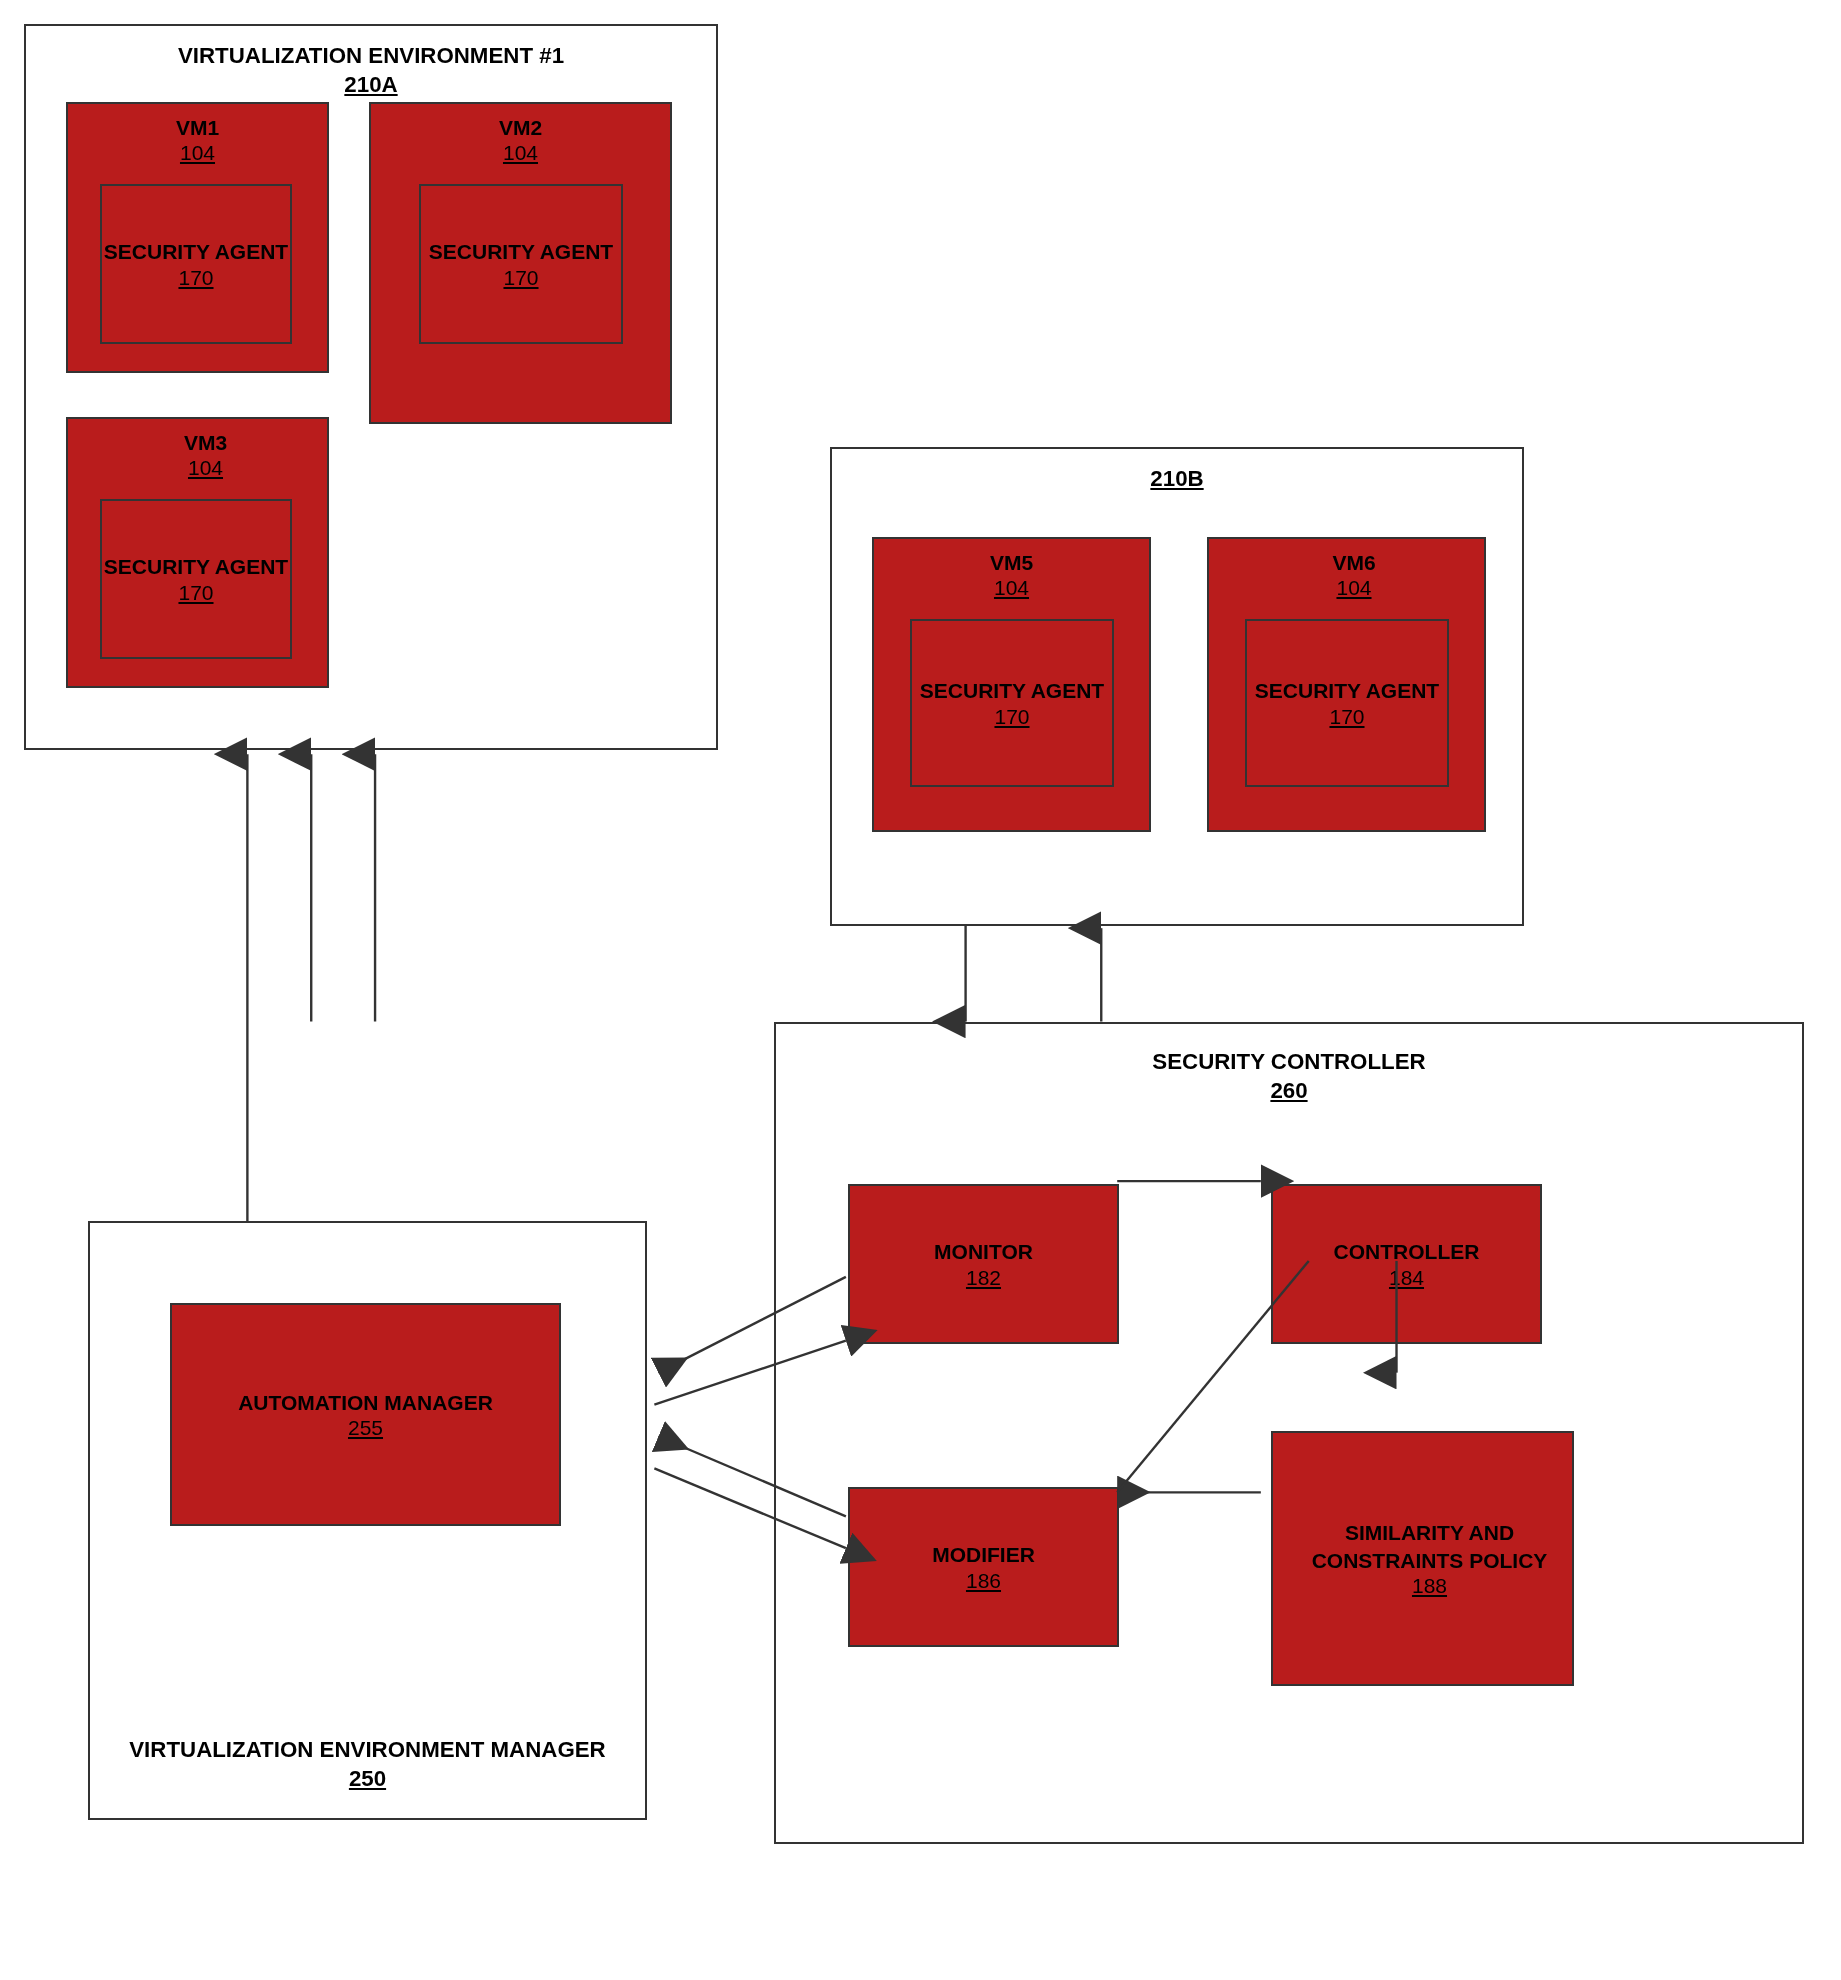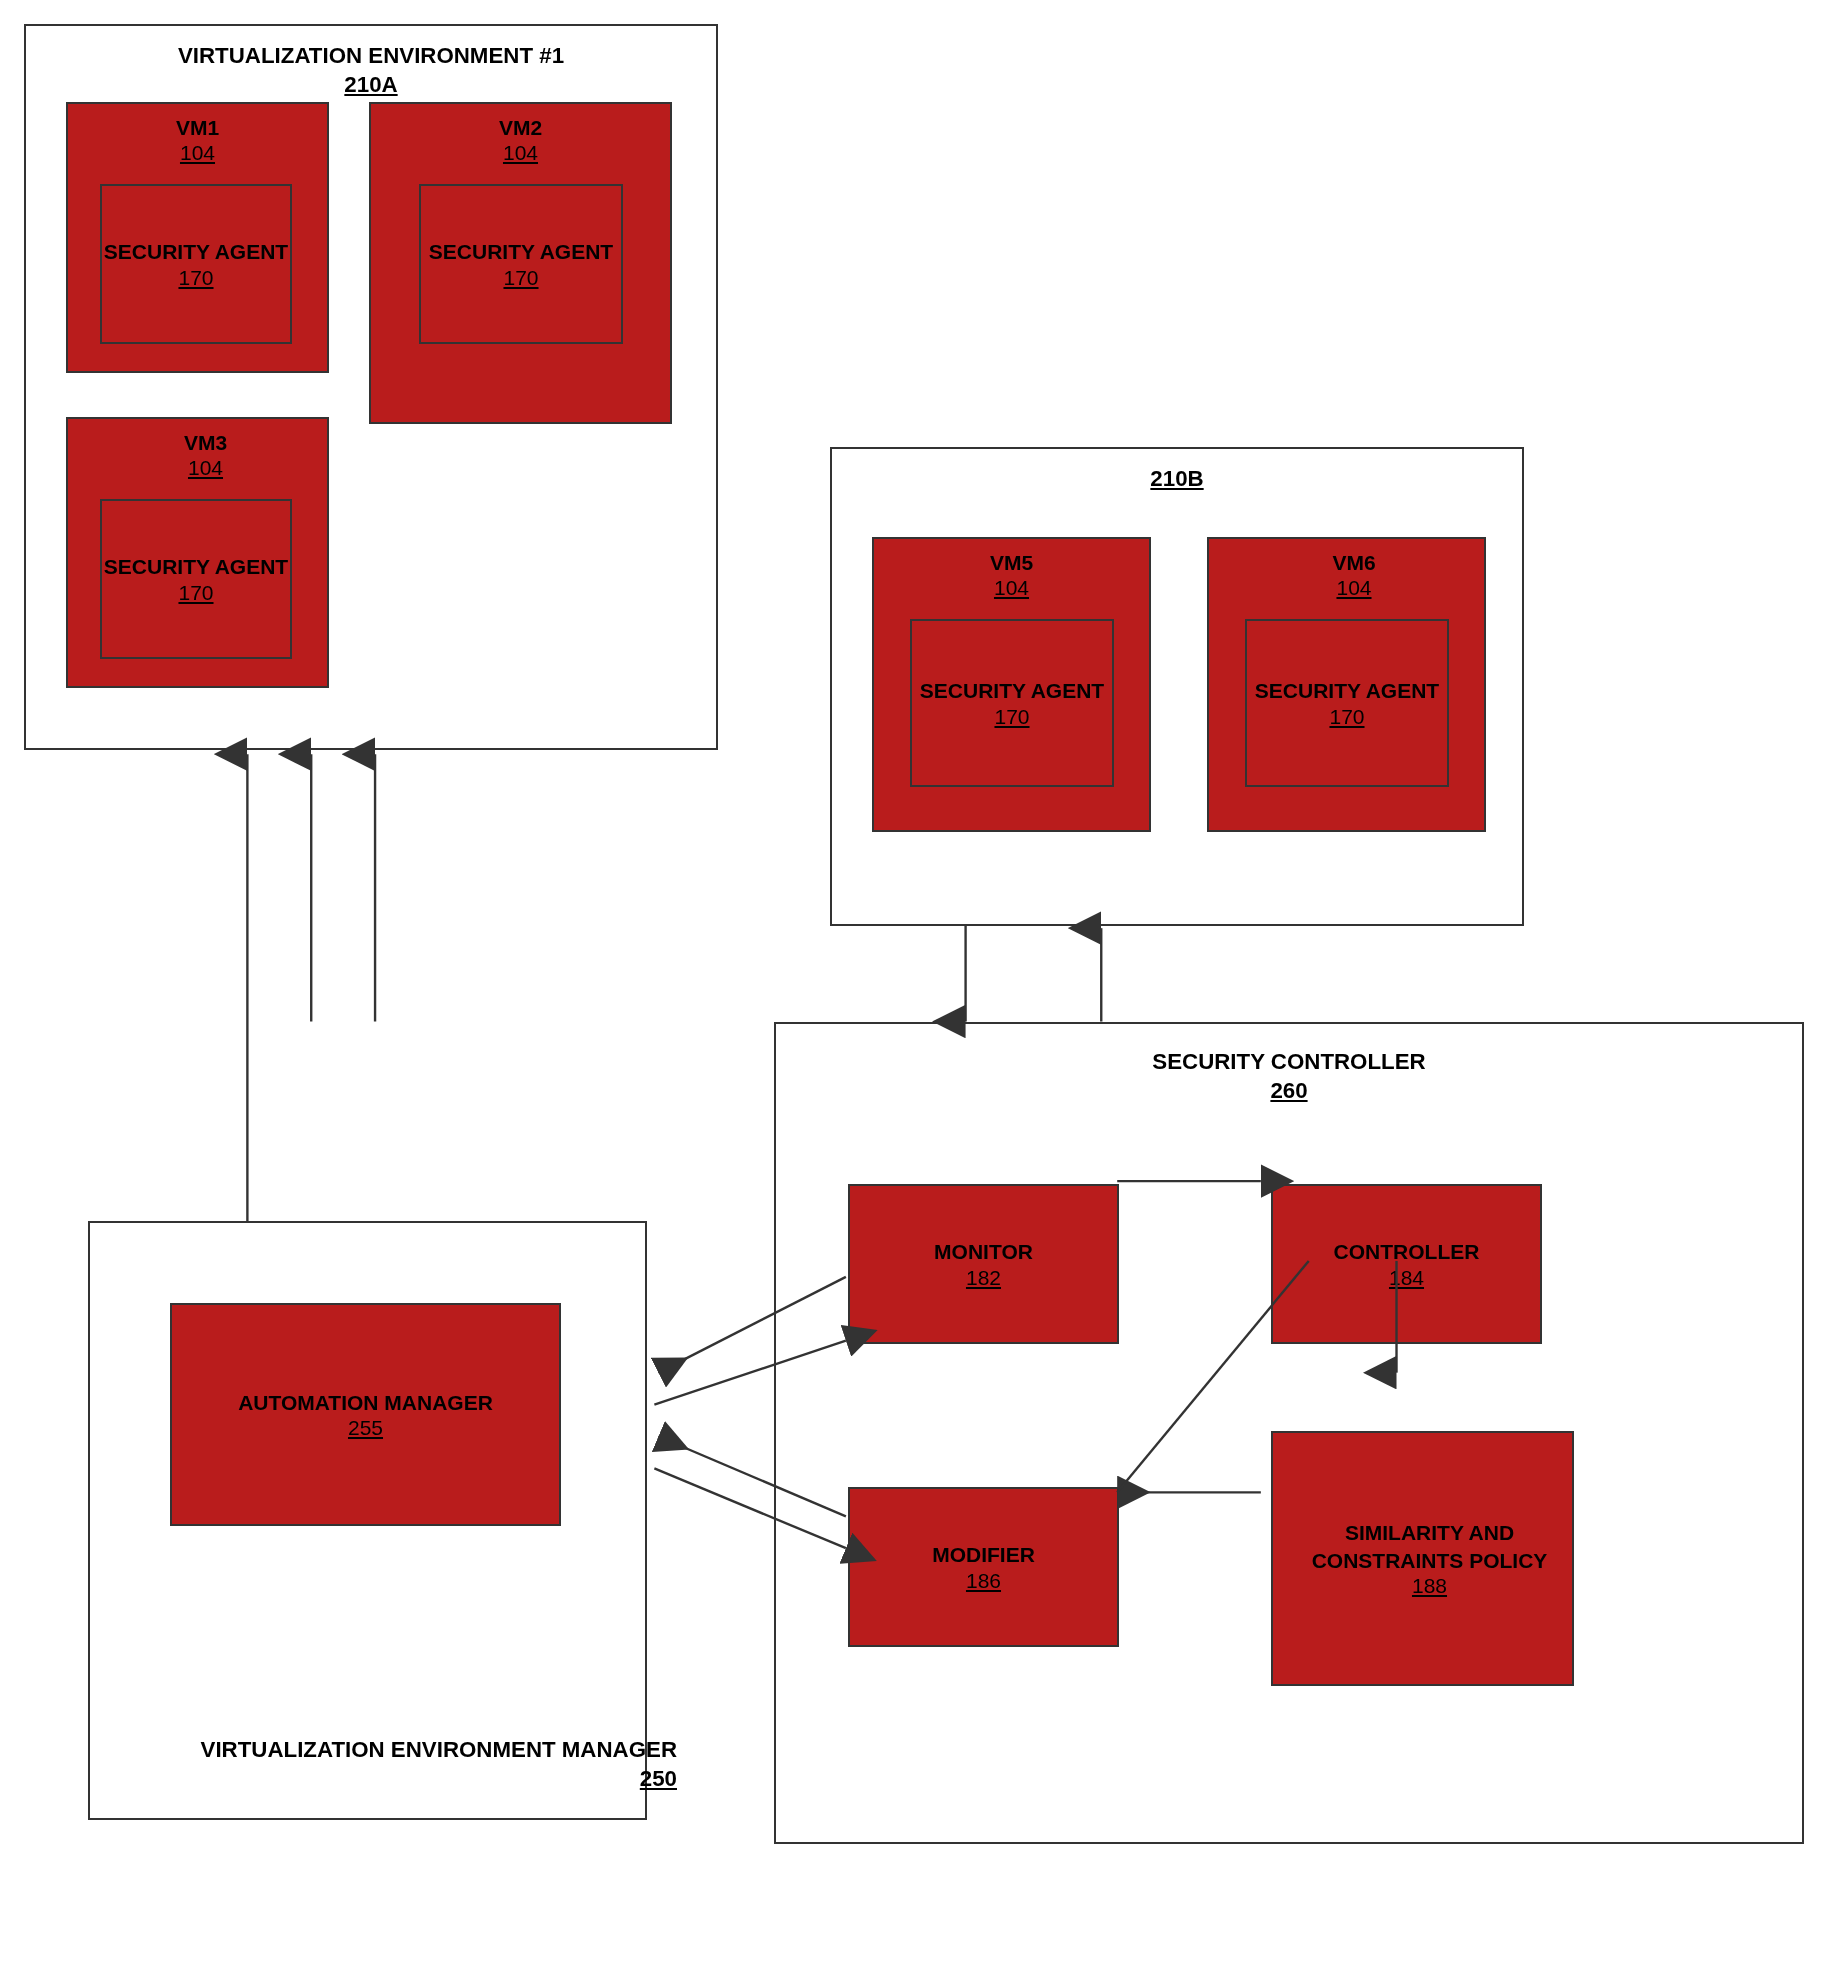--- a/index.html
+++ b/index.html
@@ -242,22 +242,21 @@
       left: 0;
       width: 100%;
       text-align: center;
     }
 
     .vem-title-area {
       position: absolute;
       bottom: 24px;
       left: 0;
       width: 100%;
-      text-align: right;
-      margin-left: 32px;
+      text-align: center;
     }
   </style>
 </head>
 <body>
 
 <div class="diagram-container">
 
   <div class="box ve1">
     <div class="ve1-title-area">
       <div class="box-title">VIRTUALIZATION ENVIRONMENT #1</div>

